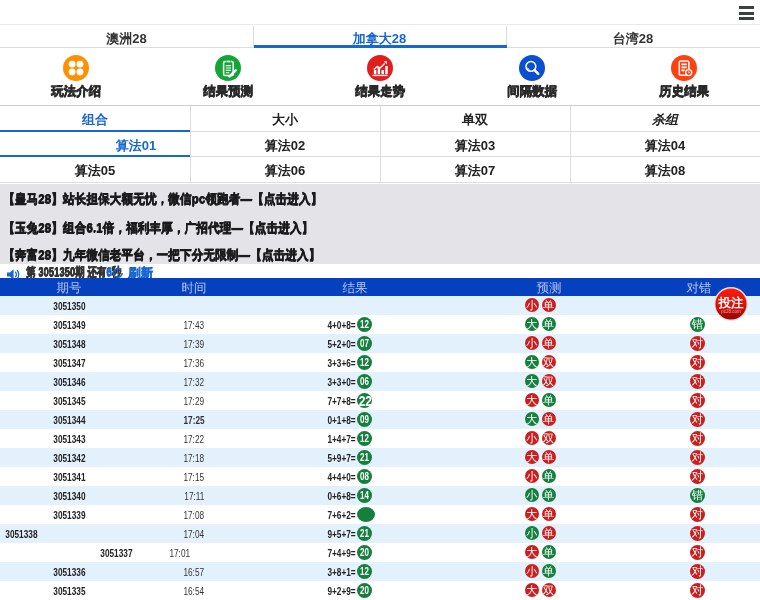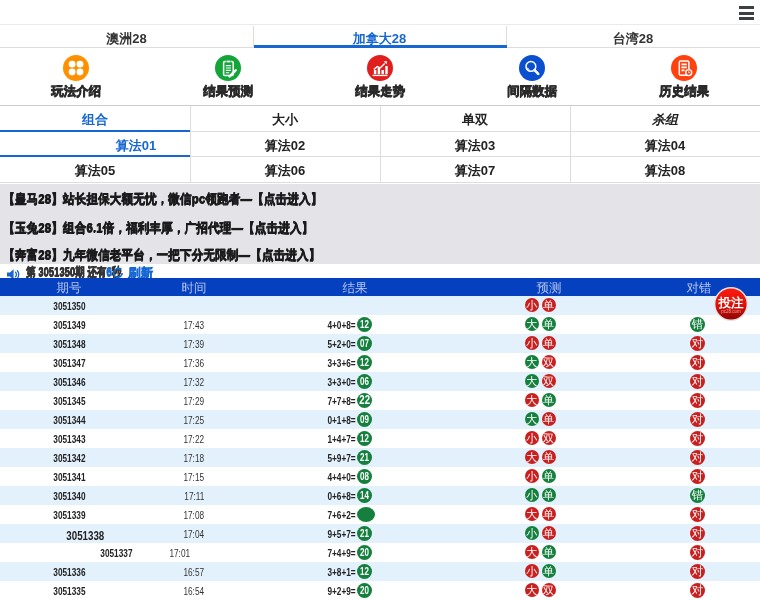--- a/index.html
+++ b/index.html
@@ -161,28 +161,28 @@
   <div class="abs" style="left:300px;top:4.5px;width:56px;text-align:right;font-size:11px;font-weight:bold;color:#222;"><span class="sqx" style="transform-origin:right;">3+3+0=</span></div>
   <div class="circle bgb" style="left:357px;top:2px;width:15px;height:15px;font-size:10px;line-height:15px;"><span class="sqx" style="font-weight:bold;transform:scaleX(0.8);">06</span></div>
   <div class="circle c14 bgb" style="left:524.8px;top:2px;">大</div>
   <div class="circle c14 bgr" style="left:541.5px;top:2px;">双</div>
   <div class="circle c15 bgr" style="left:690px;top:2px;">对</div>
 </div>
 <div class="abs" style="left:0;top:390.5px;width:760px;height:19px;background:#fff;">
   <div class="abs" style="left:0;top:4px;width:138px;text-align:center;font-size:11px;font-weight:bold;color:#222;"><span class="sqx">3051345</span></div>
   <div class="abs" style="left:138px;top:4px;width:112px;text-align:center;font-size:11px;color:#333;"><span class="sqx">17:29</span></div>
   <div class="abs" style="left:300px;top:4.5px;width:56px;text-align:right;font-size:11px;font-weight:bold;color:#222;"><span class="sqx" style="transform-origin:right;">7+7+8=</span></div>
-  <div class="circle bgb" style="left:357px;top:2px;width:15px;height:15px;font-size:12px;line-height:15px;"><span class="sqx" style="font-weight:bold;transform:scaleX(0.8);">22</span></div>
+  <div class="circle bgb" style="left:357px;top:2px;width:15px;height:15px;font-size:15px;line-height:15px;"><span class="sqx" style="font-weight:bold;transform:scaleX(0.8);">22</span></div>
   <div class="circle c14 bgr" style="left:524.8px;top:2px;">大</div>
   <div class="circle c14 bgb" style="left:541.5px;top:2px;">单</div>
   <div class="circle c15 bgr" style="left:690px;top:2px;">对</div>
 </div>
 <div class="abs" style="left:0;top:409.5px;width:760px;height:19px;background:#e3f1fd;">
   <div class="abs" style="left:0;top:4px;width:138px;text-align:center;font-size:11px;font-weight:bold;color:#222;"><span class="sqx">3051344</span></div>
-  <div class="abs" style="left:138px;top:4px;width:112px;text-align:center;font-size:11px;color:#333;"><span class="sqx">17:25</span></div>
+  <div class="abs" style="left:138px;top:4px;width:112px;text-align:center;font-size:11px;color:#333;font-weight:bold;"><span class="sqx">17:25</span></div>
   <div class="abs" style="left:300px;top:4.5px;width:56px;text-align:right;font-size:11px;font-weight:bold;color:#222;"><span class="sqx" style="transform-origin:right;">0+1+8=</span></div>
   <div class="circle bgb" style="left:357px;top:2px;width:15px;height:15px;font-size:10px;line-height:15px;"><span class="sqx" style="font-weight:bold;transform:scaleX(0.8);">09</span></div>
   <div class="circle c14 bgb" style="left:524.8px;top:2px;">大</div>
   <div class="circle c14 bgr" style="left:541.5px;top:2px;">单</div>
   <div class="circle c15 bgr" style="left:690px;top:2px;">对</div>
 </div>
 <div class="abs" style="left:0;top:428.5px;width:760px;height:19px;background:#fff;">
   <div class="abs" style="left:0;top:4px;width:138px;text-align:center;font-size:11px;font-weight:bold;color:#222;"><span class="sqx">3051343</span></div>
   <div class="abs" style="left:138px;top:4px;width:112px;text-align:center;font-size:11px;color:#333;"><span class="sqx">17:22</span></div>
   <div class="abs" style="left:300px;top:4.5px;width:56px;text-align:right;font-size:11px;font-weight:bold;color:#222;"><span class="sqx" style="transform-origin:right;">1+4+7=</span></div>
@@ -221,21 +221,21 @@
 <div class="abs" style="left:0;top:504.5px;width:760px;height:19px;background:#fff;">
   <div class="abs" style="left:0;top:4px;width:138px;text-align:center;font-size:11px;font-weight:bold;color:#222;"><span class="sqx">3051339</span></div>
   <div class="abs" style="left:138px;top:4px;width:112px;text-align:center;font-size:11px;color:#333;"><span class="sqx">17:08</span></div>
   <div class="abs" style="left:300px;top:4.5px;width:56px;text-align:right;font-size:11px;font-weight:bold;color:#222;"><span class="sqx" style="transform-origin:right;">7+6+2=</span></div>
   <div class="circle bgb" style="left:357px;top:2px;width:15px;height:15px;font-size:10px;line-height:15px;padding-left:18px;"><span class="sqx" style="font-weight:bold;transform:scaleX(0.8);">15</span></div>
   <div class="circle c14 bgr" style="left:524.8px;top:2px;">大</div>
   <div class="circle c14 bgr" style="left:541.5px;top:2px;">单</div>
   <div class="circle c15 bgr" style="left:690px;top:2px;">对</div>
 </div>
 <div class="abs" style="left:0;top:523.5px;width:760px;height:19px;background:#e3f1fd;">
-  <div class="abs" style="left:0;top:4px;width:138px;text-align:center;font-size:13px;font-weight:bold;color:#222;padding-left:32px;"><span class="sqx">3051338</span></div>
+  <div class="abs" style="left:0;top:4px;width:138px;font-size:11px;font-weight:bold;color:#222;"><span class="sqx">3051338</span></div>
   <div class="abs" style="left:138px;top:4px;width:112px;text-align:center;font-size:11px;color:#333;"><span class="sqx">17:04</span></div>
   <div class="abs" style="left:300px;top:4.5px;width:56px;text-align:right;font-size:11px;font-weight:bold;color:#222;"><span class="sqx" style="transform-origin:right;">9+5+7=</span></div>
   <div class="circle bgb" style="left:357px;top:2px;width:15px;height:15px;font-size:10px;line-height:15px;"><span class="sqx" style="font-weight:bold;transform:scaleX(0.8);">21</span></div>
   <div class="circle c14 bgb" style="left:524.8px;top:2px;">小</div>
   <div class="circle c14 bgr" style="left:541.5px;top:2px;">单</div>
   <div class="circle c15 bgr" style="left:690px;top:2px;">对</div>
 </div>
 <div class="abs" style="left:0;top:542.5px;width:760px;height:19px;background:#fff;">
   <div class="abs" style="left:0;top:4px;width:138px;text-align:right;font-size:11px;font-weight:bold;color:#222;"><span class="sqx">3051337</span></div>
   <div class="abs" style="left:124px;top:4px;width:112px;text-align:center;font-size:11px;color:#333;"><span class="sqx">17:01</span></div>

